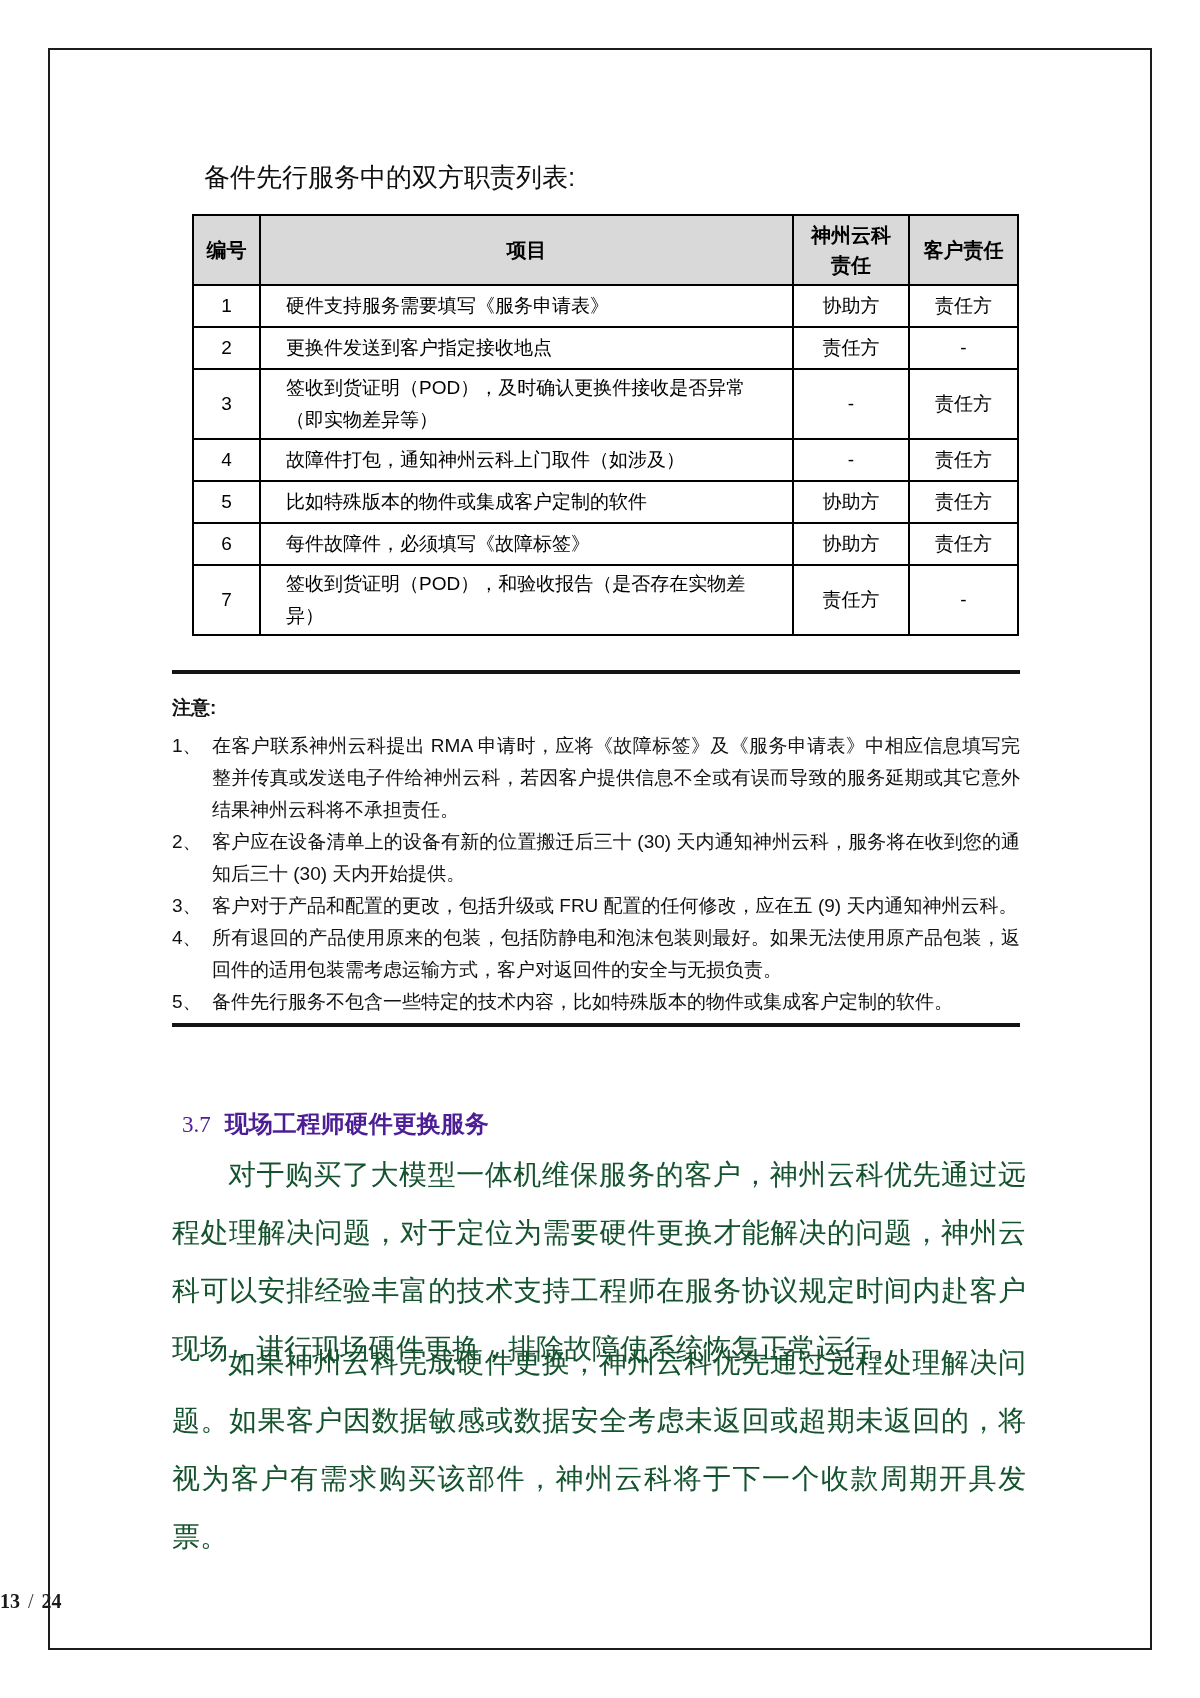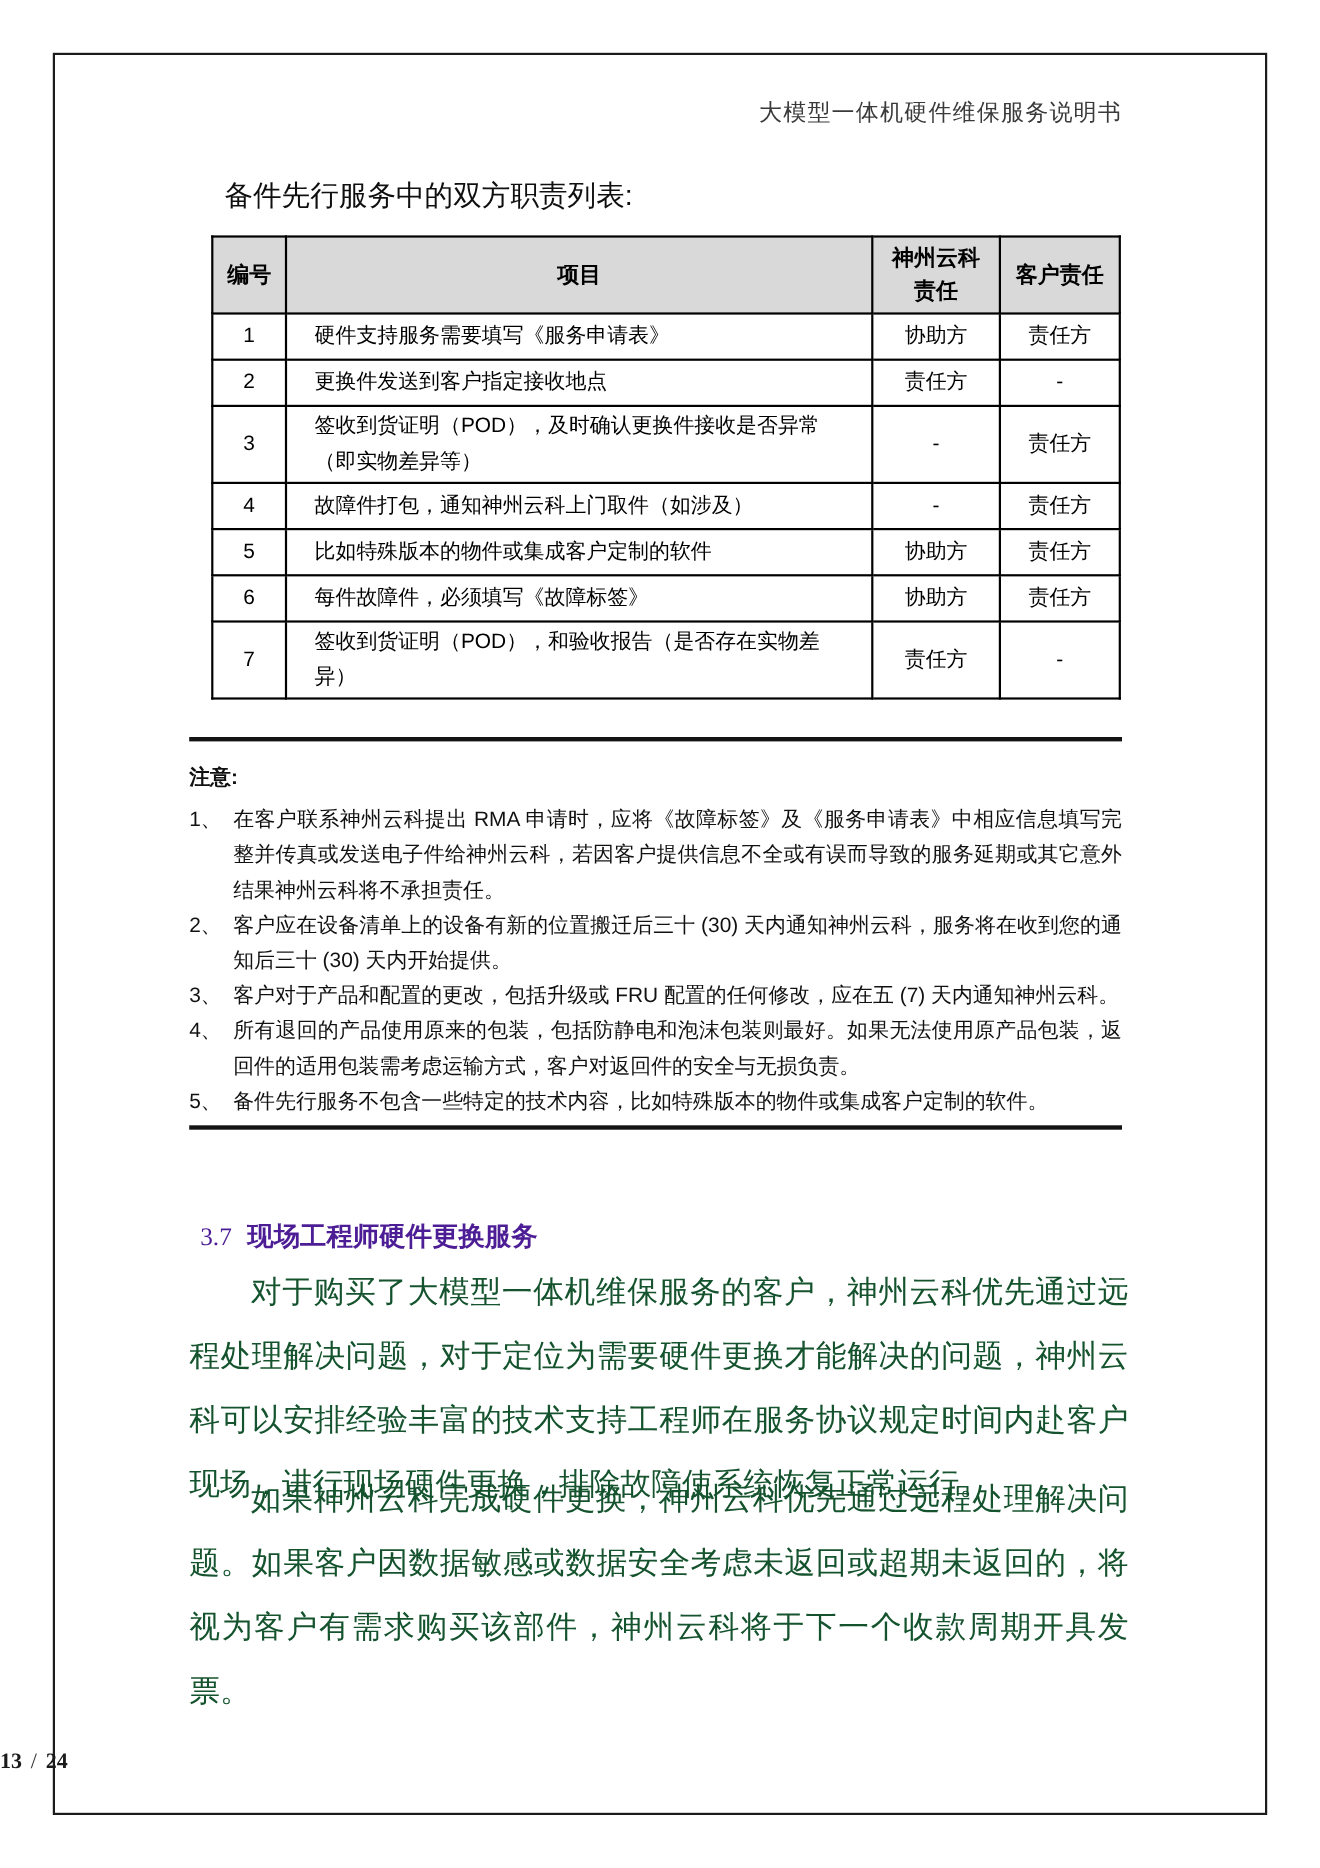--- a/index.html
+++ b/index.html
@@ -133,21 +133,20 @@
   }
   .footer .pg{font-weight:bold;}
   .footer .sep{font-weight:normal;padding:0 8px;color:#333;}
 </style>
 </head>
 <body>
 
 <div class="page">
   <div class="frame"></div>
 
-  <div class="doc-header">大模型一体机硬件维保服务说明书</div>
 
   <div class="intro">备件先行服务中的双方职责列表:</div>
 
   <div class="tbl-wrap">
     <table class="resp">
       <colgroup>
         <col class="c-num">
           <col class="c-item">
           <col class="c-vendor">
           <col class="c-customer">
@@ -217,21 +216,21 @@
     <div class="note-item">
       <span class="note-num">1、</span>
       <span class="note-text">在客户联系神州云科提出 RMA 申请时，应将《故障标签》及《服务申请表》中相应信息填写完整并传真或发送电子件给神州云科，若因客户提供信息不全或有误而导致的服务延期或其它意外结果神州云科将不承担责任。</span>
     </div>
     <div class="note-item">
       <span class="note-num">2、</span>
       <span class="note-text">客户应在设备清单上的设备有新的位置搬迁后三十 (30) 天内通知神州云科，服务将在收到您的通知后三十 (30) 天内开始提供。</span>
     </div>
     <div class="note-item">
       <span class="note-num">3、</span>
-      <span class="note-text">客户对于产品和配置的更改，包括升级或 FRU 配置的任何修改，应在五 (7) 天内通知神州云科。</span>
+      <span class="note-text">客户对于产品和配置的更改，包括升级或 FRU 配置的任何修改，应在五 (9) 天内通知神州云科。</span>
     </div>
     <div class="note-item">
       <span class="note-num">4、</span>
       <span class="note-text">所有退回的产品使用原来的包装，包括防静电和泡沫包装则最好。如果无法使用原产品包装，返回件的适用包装需考虑运输方式，客户对返回件的安全与无损负责。</span>
     </div>
     <div class="note-item">
       <span class="note-num">5、</span>
       <span class="note-text">备件先行服务不包含一些特定的技术内容，比如特殊版本的物件或集成客户定制的软件。</span>
     </div>
   </div>

